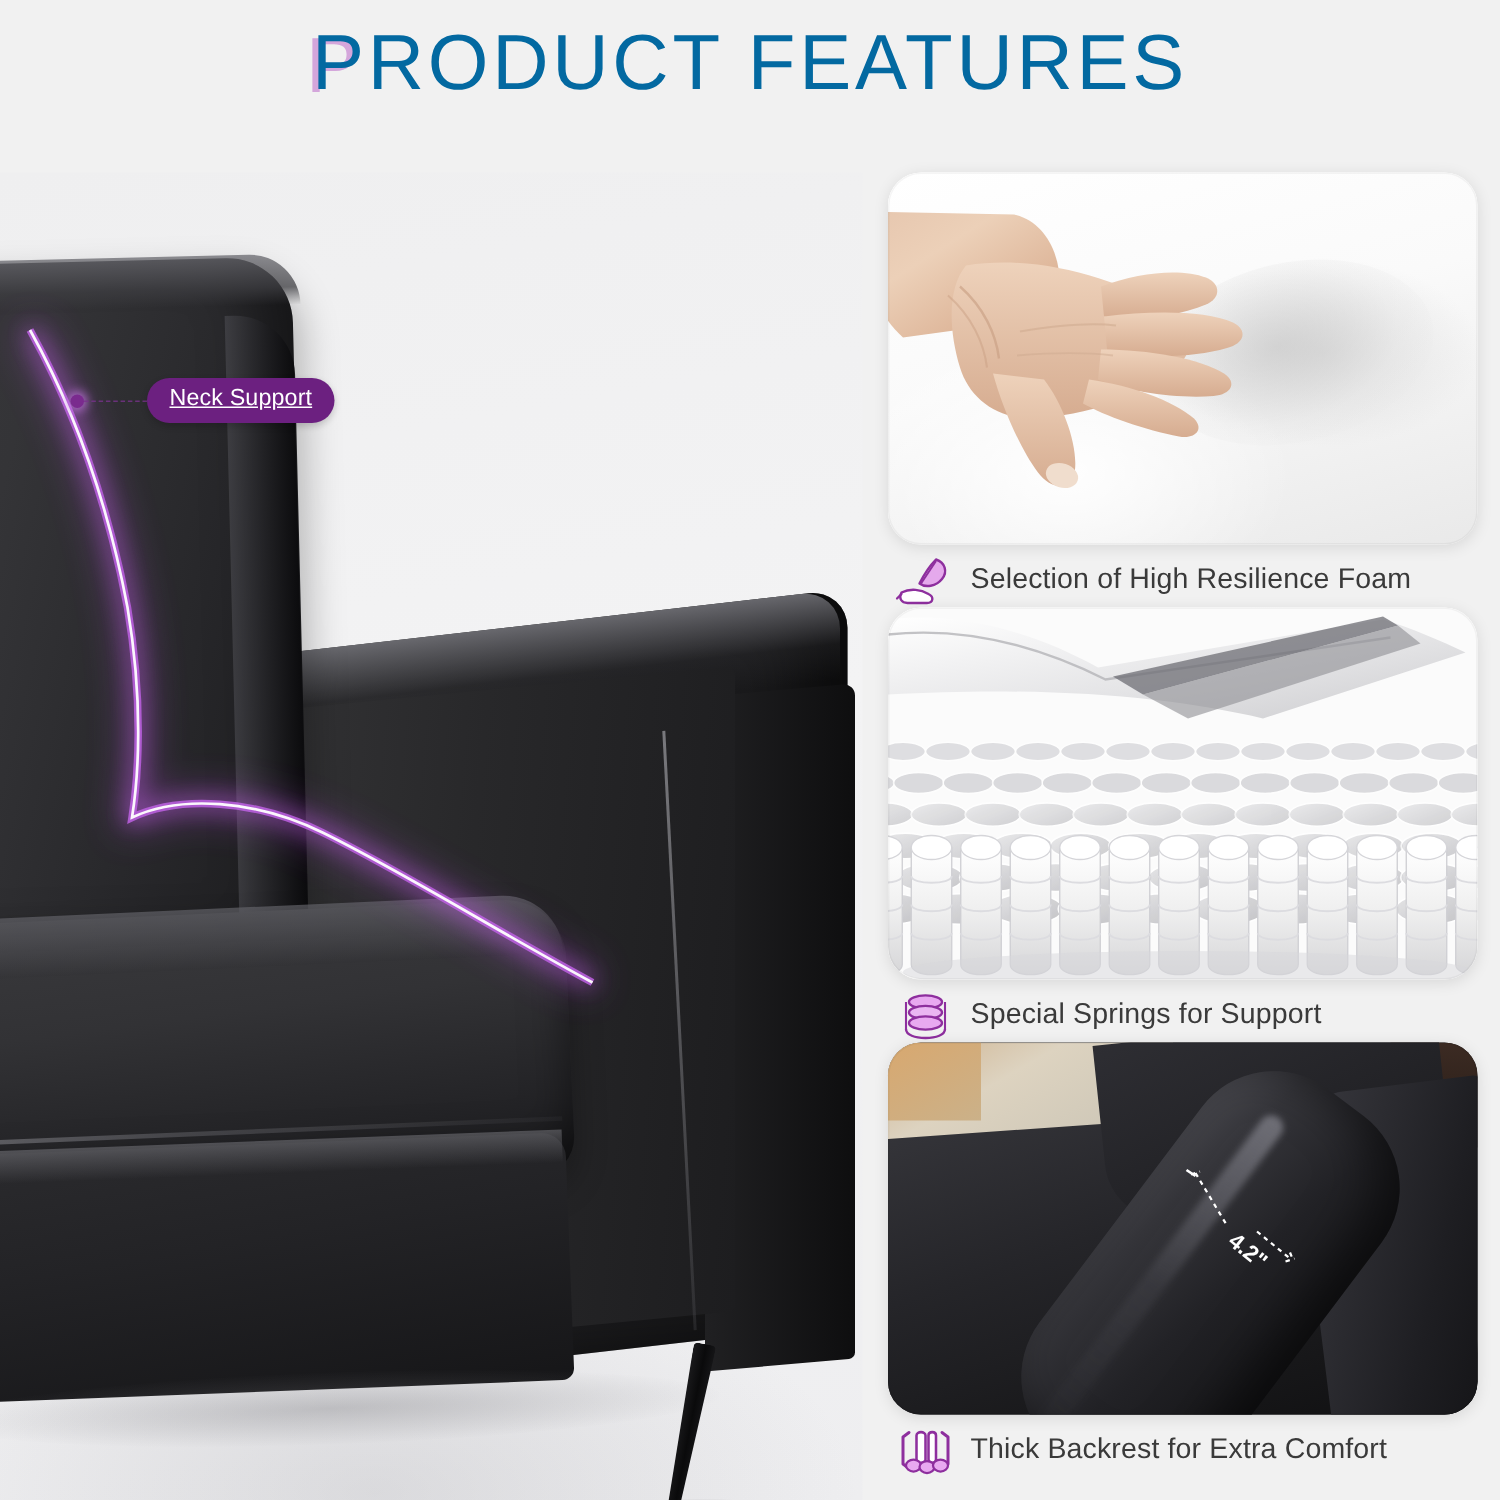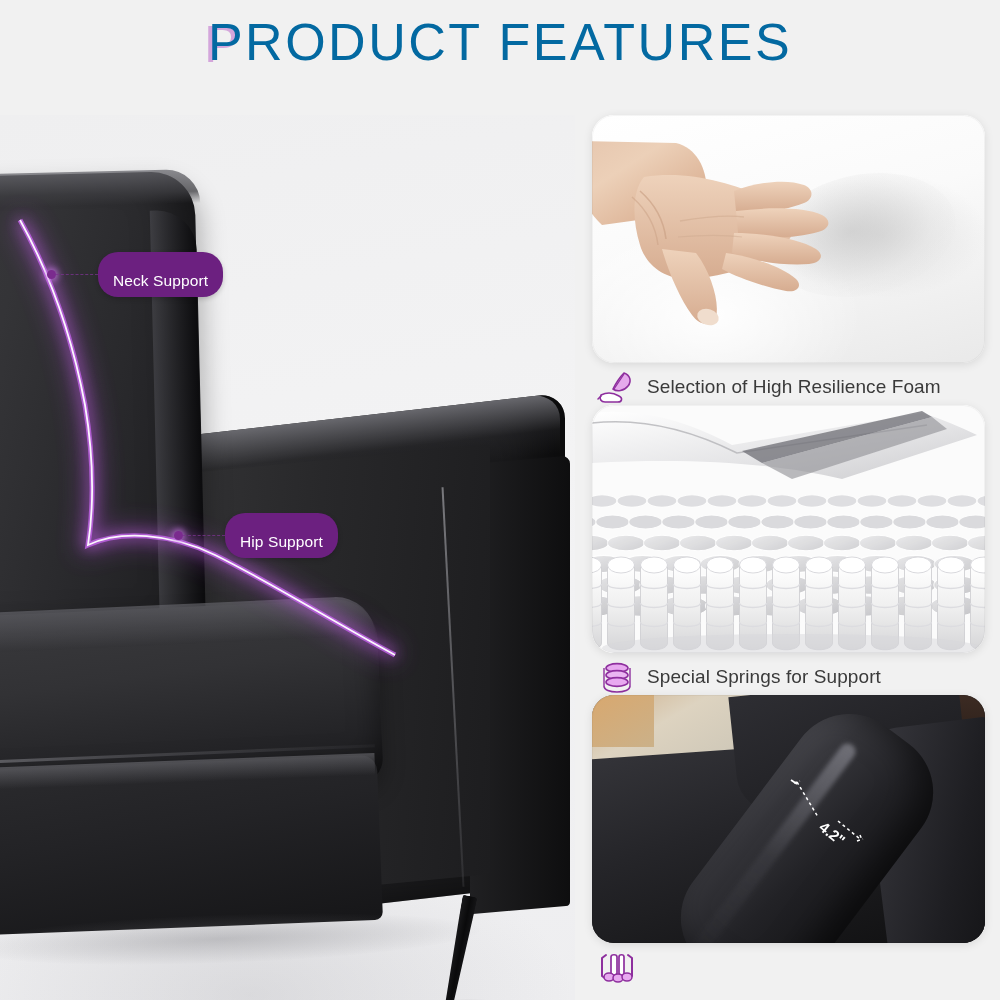--- a/index.html
+++ b/index.html
@@ -174,25 +174,26 @@
     flex:0 0 auto;
   }
   .anno-dash {
     height:0; border-top:1px dashed rgba(120,50,140,.8);
     flex:0 0 auto;
   }
   .anno-pill {
     background:#6c2080;
     color:#ffffff;
     border-radius:20px;
-    padding:20px 15px 7px;
+    padding:5px 15px 7px;
     font-size:15.5px;
     white-space:nowrap;
     letter-spacing:.1px;
     box-shadow:0 2px 5px rgba(0,0,0,.18);
+    text-decoration:underline;
   }
   #anno-neck   { left:47px;  top:137px; }
   #anno-neck   .anno-dash { width:42px; }
   #anno-lumbar { left:88px;  top:284px; }
   #anno-lumbar .anno-dash { width:58px; }
   #anno-hip    { left:174px; top:398px; }
   #anno-hip    .anno-dash { width:42px; }
 
   
   #right-col { position:absolute; left:575px; top:110px; width:425px; height:890px; }
@@ -349,25 +350,20 @@
                C 120 415, 170 418, 215 440 C 270 467, 330 505, 395 540" fill="none" stroke="#ffffff" stroke-width="1.8" opacity=".95"></path>
     </svg>
 
     <div class="anno" id="anno-neck">
       <span class="anno-dot"></span>
       <span class="anno-dash"></span>
       <span class="anno-pill">Neck Support</span>
     </div>
 
 
-    <div class="anno" id="anno-hip">
-      <span class="anno-dot"></span>
-      <span class="anno-dash"></span>
-      <span class="anno-pill">Hip Support</span>
-    </div>
   </div>
 
   <div id="right-col">
 
     <div class="feature" id="feature-0">
       <div class="photo" id="photo-foam">
         <div id="foam-surface"></div>
         <div id="foam-dent"></div>
         <svg id="hand" viewBox="0 0 330 230">
           <defs>
@@ -658,17 +654,18 @@
       <div class="caption">
         <svg class="cap-icon" viewBox="0 0 40 36">
           <path d="M9 6 L5 9 L5 27 L9 30" fill="none" stroke="#8e2f9e" stroke-width="2" stroke-linecap="round" stroke-linejoin="round"></path>
           <path d="M31 6 L35 9 L35 27 L31 30" fill="none" stroke="#8e2f9e" stroke-width="2" stroke-linecap="round" stroke-linejoin="round"></path>
           <path d="M14 8 C14 5, 20 5, 20 8 L20 24 C20 27, 14 27, 14 24 Z" fill="#ffffff" stroke="#8e2f9e" stroke-width="1.7"></path>
           <path d="M22 8 C22 5, 27 5, 27 8 L27 24 C27 27, 22 27, 22 24 Z" fill="#ffffff" stroke="#8e2f9e" stroke-width="1.7"></path>
           <ellipse cx="12" cy="28" rx="5" ry="4" fill="#e8a9f0" stroke="#8e2f9e" stroke-width="1.5"></ellipse>
           <ellipse cx="21" cy="29" rx="5" ry="4" fill="#e8a9f0" stroke="#8e2f9e" stroke-width="1.5"></ellipse>
           <ellipse cx="30" cy="28" rx="5" ry="4" fill="#e8a9f0" stroke="#8e2f9e" stroke-width="1.5"></ellipse>
         </svg>
+        <span class="caption-text">Thick Backrest for Extra Comfort</span>
       </div>
     </div>
 
   </div>
 </div>
 
 </body></html>

